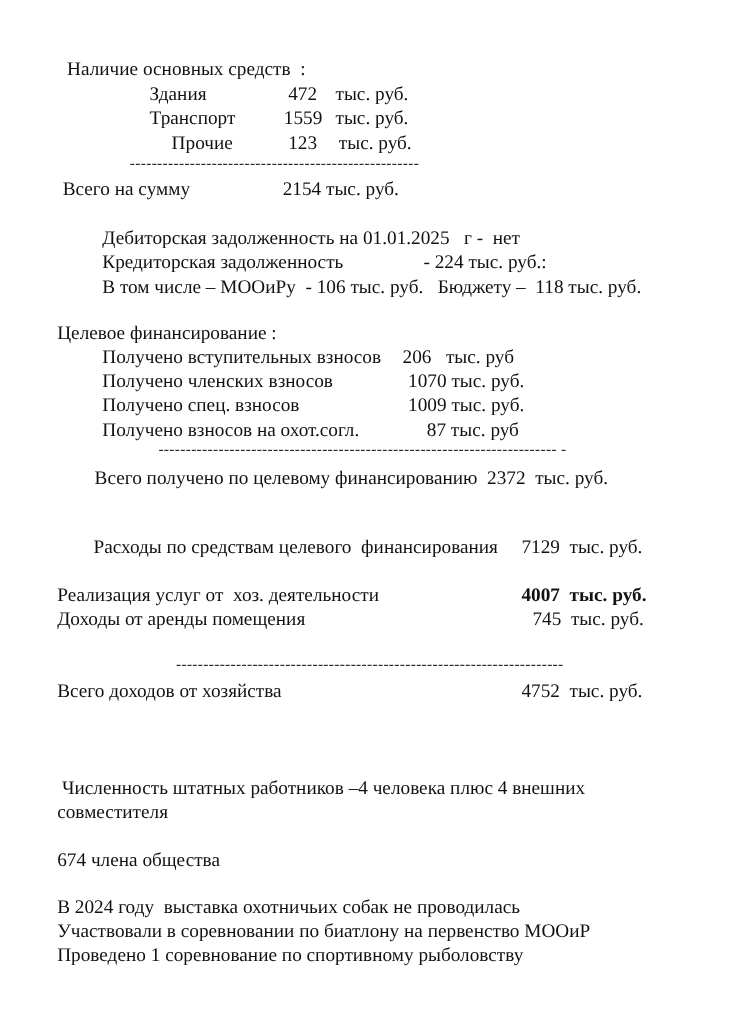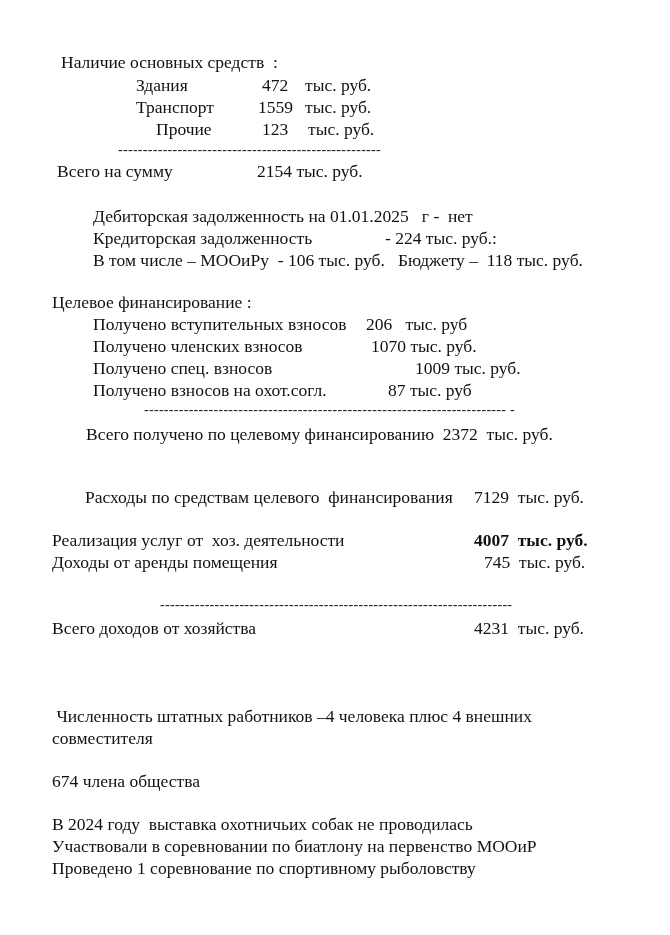--- a/index.html
+++ b/index.html
@@ -41,42 +41,42 @@
 
 <div class="ln" style="left:52px; top:291px;">Целевое финансирование :</div>
 
 <div class="ln" style="left:93px; top:313px;">Получено вступительных взносов</div>
 <div class="num" style="left:366px; top:313px;">206   тыс. руб</div>
 
 <div class="ln" style="left:93px; top:335px;">Получено членских взносов</div>
 <div class="num" style="left:371px; top:335px;">1070 тыс. руб.</div>
 
 <div class="ln" style="left:93px; top:357px;">Получено спец. взносов</div>
-<div class="num" style="left:371px; top:357px;margin-left:44px;">1009 тыс. руб.</div>
+<div class="num" style="left:371px; top:357px;">1009 тыс. руб.</div>
 
 <div class="ln" style="left:93px; top:379px;">Получено взносов на охот.согл.</div>
 <div class="num" style="left:388px; top:379px;">87 тыс. руб</div>
 
 <div class="dash" style="left:144px; top:404px; width:448px;">------------------------------------------------------------------------- -</div>
 
 <div class="ln" style="left:86px; top:423px;">Всего получено по целевому финансированию  2372  тыс. руб.</div>
 
 <div class="ln" style="left:85px; top:486px;text-align:center;">Расходы по средствам целевого  финансирования</div>
 <div class="num" style="left:474px; top:486px;">7129  тыс. руб.</div>
 
 <div class="ln" style="left:52px; top:529px;">Реализация услуг от  хоз. деятельности</div>
 <div class="num" style="left:474px; top:529px;font-weight:bold;">4007  тыс. руб.</div>
 
 <div class="ln" style="left:52px; top:551px;">Доходы от аренды помещения</div>
 <div class="num" style="left:484px; top:551px;">745  тыс. руб.</div>
 
 <div class="dash" style="left:160px; top:599px; width:428px;">-----------------------------------------------------------------------</div>
 
 <div class="ln" style="left:52px; top:617px;">Всего доходов от хозяйства</div>
-<div class="num" style="left:474px; top:617px;">4231  тыс. руб.</div>
+<div class="num" style="left:474px; top:617px;">4752  тыс. руб.</div>
 
 <div class="ln" style="left:52px; top:705px;"> Численность штатных работников –4 человека плюс 4 внешних</div>
 <div class="ln" style="left:52px; top:727px;">совместителя</div>
 
 <div class="ln" style="left:52px; top:770px;">674 члена общества</div>
 
 <div class="ln" style="left:52px; top:813px;">В 2024 году  выставка охотничьих собак не проводилась</div>
 <div class="ln" style="left:52px; top:835px;">Участвовали в соревновании по биатлону на первенство МООиР</div>
 <div class="ln" style="left:52px; top:857px;">Проведено 1 соревнование по спортивному рыболовству</div>
 

